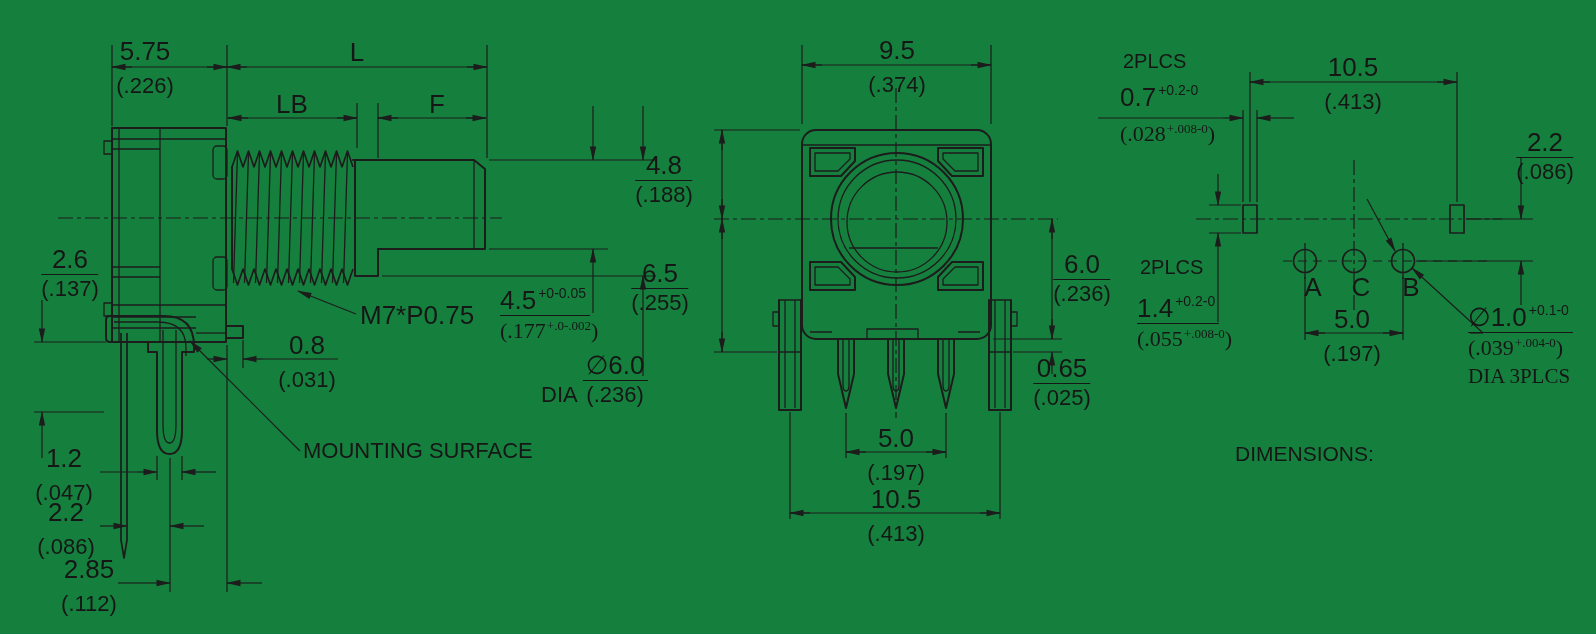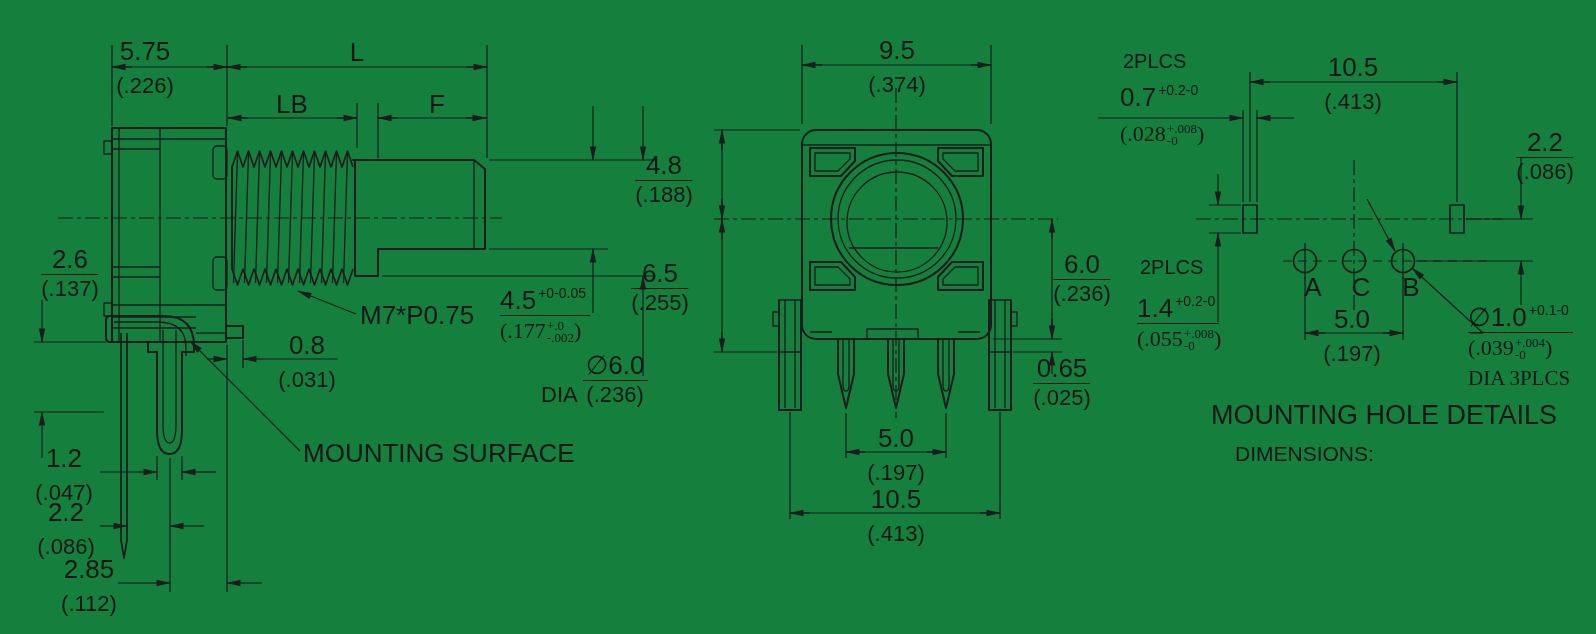--- a/index.html
+++ b/index.html
@@ -15,21 +15,21 @@
   .lbl{position:absolute;white-space:nowrap;line-height:1;color:#161616;}
   .c{transform:translateX(-50%);text-align:center;}
   .mm{font-size:26px;line-height:26px;display:block;}
   .in{font-size:22px;line-height:22px;display:block;}
   .split .in{margin-top:11px;}
   .fr .mm{border-bottom:1.6px solid #161616;padding:0 3px 2px;}
   .fr .in{margin-top:3px;}
   .mmtxt{font-size:26px;line-height:26px;}
   .intxt{font-size:22px;line-height:22px;}
   .tol{display:inline-flex;flex-direction:row;text-align:left;font-size:14px;line-height:13px;vertical-align:top;margin-left:2px;}
-  .toli{display:inline-flex;flex-direction:column;text-align:left;font-size:13px;line-height:12px;vertical-align:top;margin-left:1px;}
+  .toli{display:inline-flex;text-align:left;font-size:13px;line-height:12px;vertical-align:top;margin-left:1px;}
   .tline{border-bottom:1.6px solid #161616;padding-right:4px;padding-bottom:2px;display:inline-block;}
   .inrow{display:block;margin-top:4px;font-family:Liberation Serif, serif;}
   .sm{font-size:20px;line-height:20px;}
   .diarow{display:flex;align-items:flex-end;gap:5px;}
   .units{width:116px;}
   .units .sm{display:block;}
   .units .u1{border-bottom:1.5px solid #161616;padding-bottom:3px;}
   .units .u2{margin-top:3px;}
 </style>
 </head>
@@ -256,21 +256,21 @@
   <span class="mm">2.85</span>
   <span class="in">(.112)</span>
 </div>
 <div class="lbl c split" style="left:307px;top:332px">
   <span class="mm">0.8</span>
   <span class="in">(.031)</span>
 </div>
 <div class="lbl" style="left:360px;top:302px;font-size:26px">
   <span>M7*P0.75</span>
 </div>
-<div class="lbl" style="left:303px;top:440px;font-size:26px">
+<div class="lbl" style="left:303px;top:440px;font-size:22px">
   <span>MOUNTING SURFACE</span>
 </div>
 <div class="lbl" style="left:500px;top:287px">
   <div class="tline">
     <span class="mmtxt">4.5</span><span class="tol">
           <span>+0</span>
           <span>-0.05</span>
         </span>
   </div>
   <div class="inrow">
@@ -382,20 +382,17 @@
   <div class="inrow">
     <span class="intxt">(.039</span><span class="toli">
           <span>+.004</span>
           <span>-0</span>
         </span><span class="intxt">)</span>
   </div>
   <div class="inrow" style="margin-top:7px;font-size:21px">
     <span>DIA 3PLCS</span>
   </div>
 </div>
-<div class="lbl c" style="left:1384px;top:402px;font-size:27px">
-  <span>MOUNTING HOLE DETAILS</span>
-</div>
 <div class="lbl" style="left:1235px;top:443px;font-size:21px">
   <span>DIMENSIONS:</span>
 </div>
 
 </div>
 
 </body></html>

